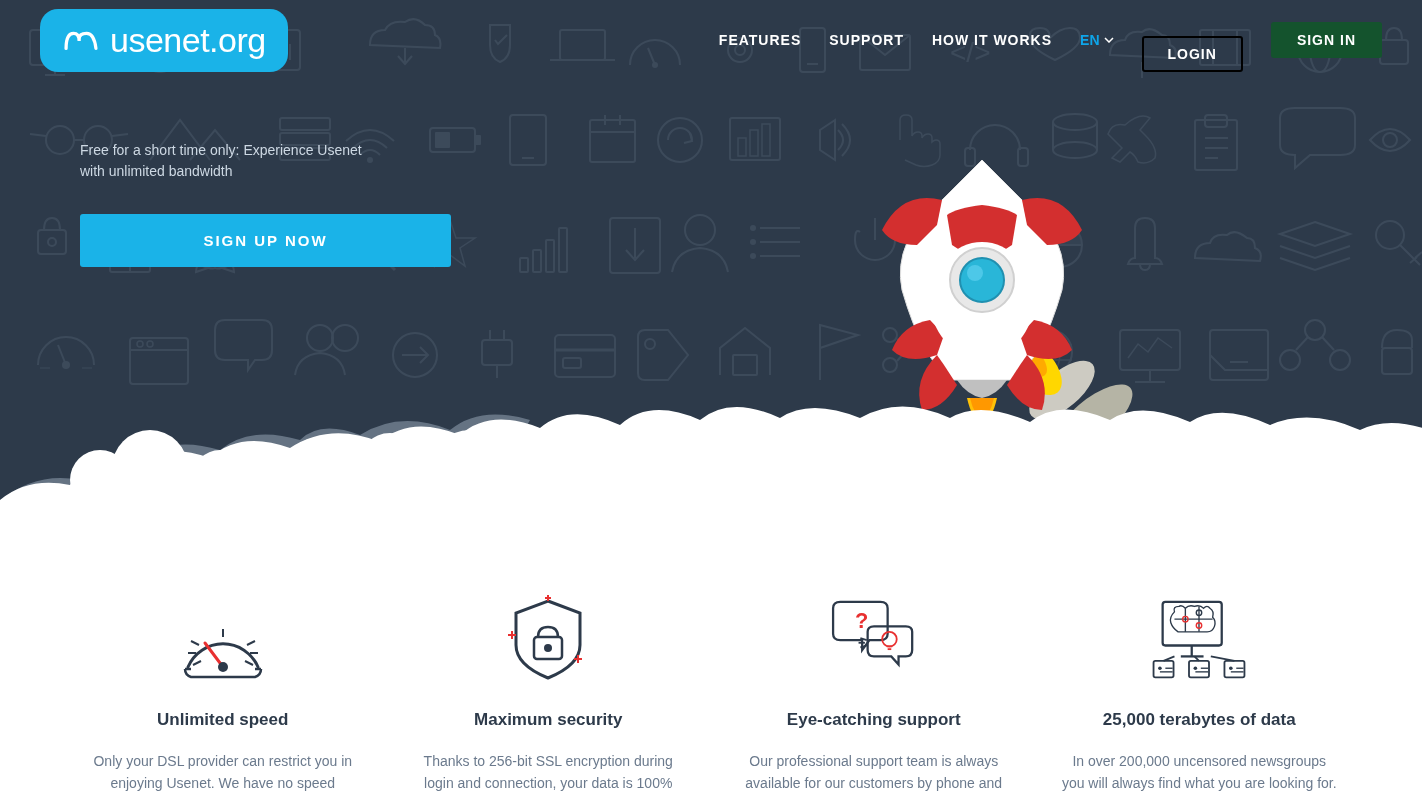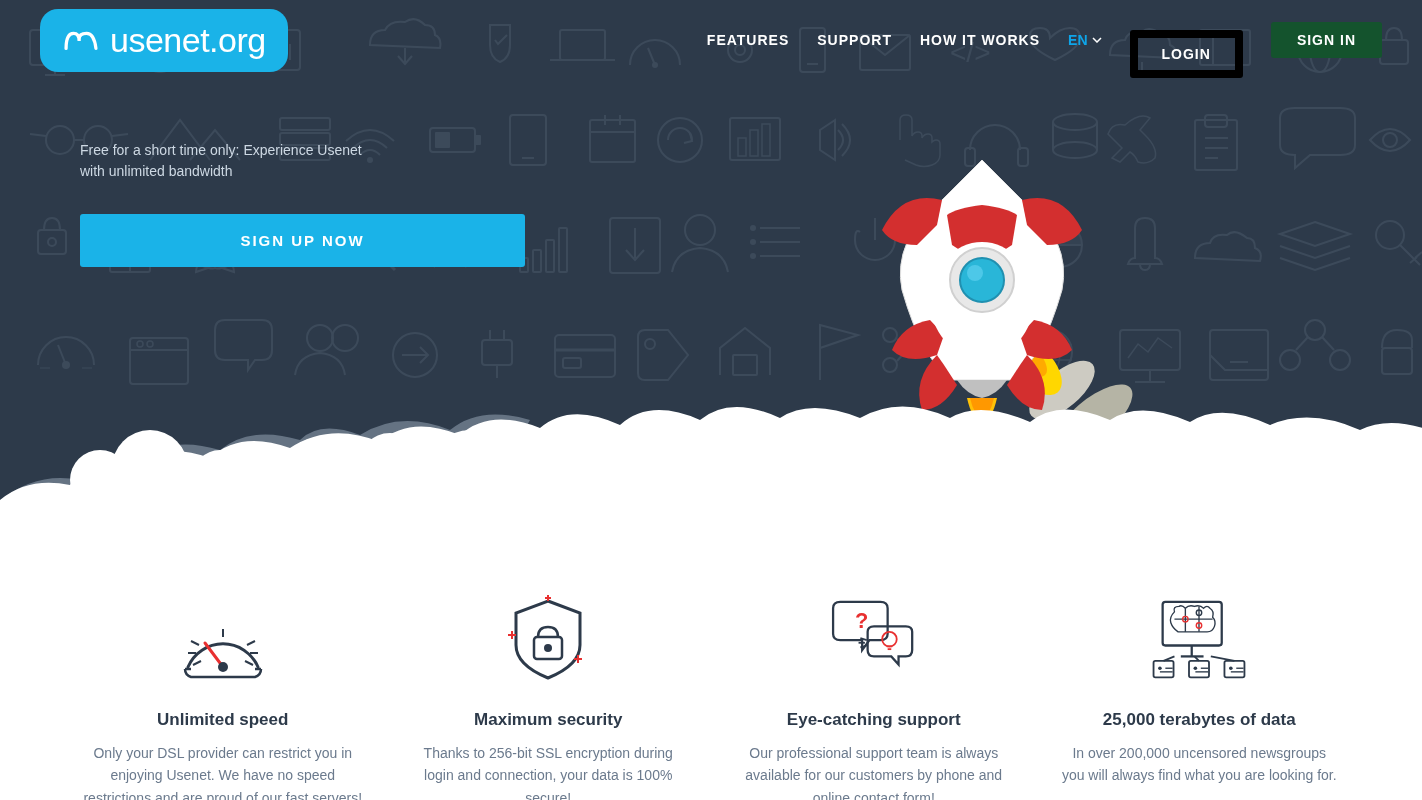--- a/index.html
+++ b/index.html
@@ -63,21 +63,21 @@
       align-items: center;
       gap: 4px;
       color: #0ea5e9;
       font-size: 14px;
       font-weight: 700;
       cursor: pointer;
     }
 
     .btn-login {
       background: transparent;
-      border: 8px solid #000000;
+      border: 2px solid #000000;
       color: white;
       padding: 8px 24px;
       font-size: 14px;
       font-weight: 700;
       letter-spacing: 1px;
       cursor: pointer;
       border-radius: 3px;
       margin-top: 28px;
     }
 
@@ -138,21 +138,21 @@
 
     .btn-signup {
       background: #1ab3e8;
       border: none;
       color: white;
       padding: 18px 16px;
       font-size: 15px;
       font-weight: 700;
       letter-spacing: 2px;
       cursor: pointer;
-      width: 445px;
+      width: 371px;
       display: block;
       text-align: center;
       border-radius: 3px;
       text-transform: uppercase;
     }
 
     
     .rocket-container {
       position: absolute;
       right: 220px;
@@ -195,21 +195,21 @@
       margin-bottom: 20px;
       display: flex;
       align-items: center;
       justify-content: center;
     }
 
     .feature-title {
       font-size: 17px;
       font-weight: 700;
       color: #2d3a4a;
-      margin-bottom: 12px;
+      margin-bottom: 20px;
     }
 
     .feature-desc {
       font-size: 14px;
       color: #6b7a8d;
       line-height: 1.6;
     }
   </style>
 </head>
 <body>

